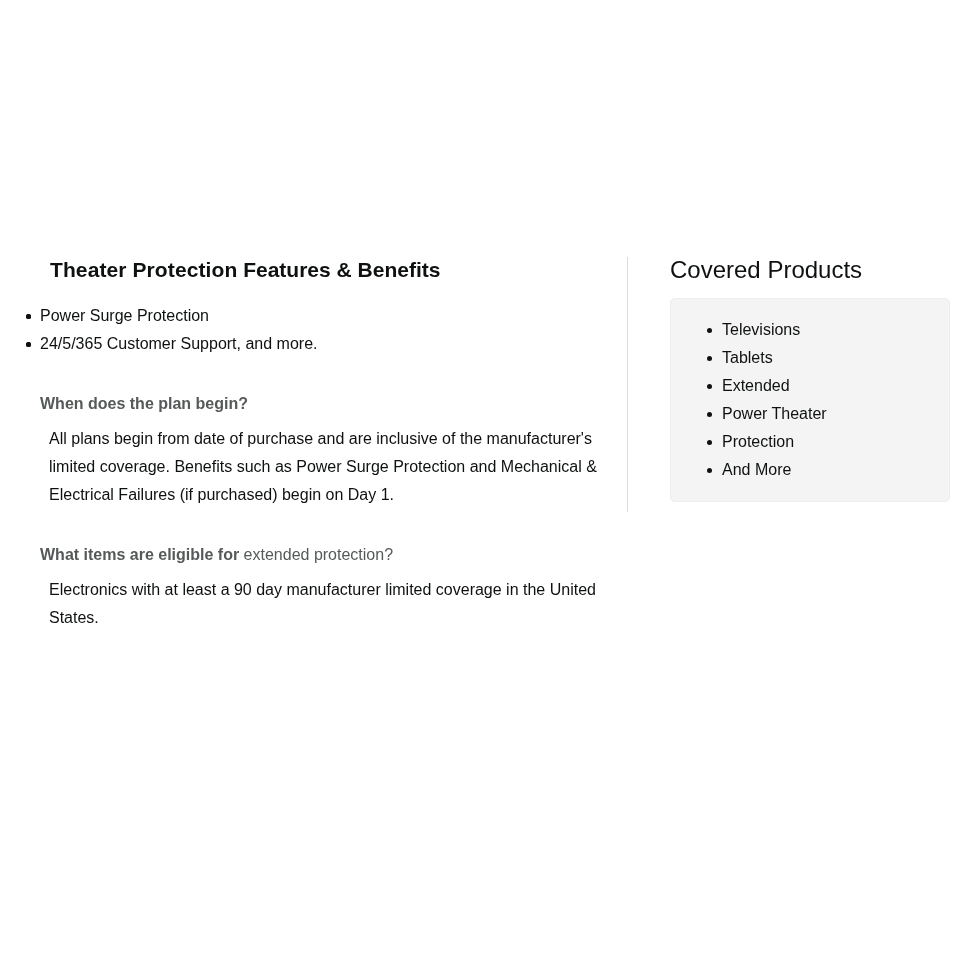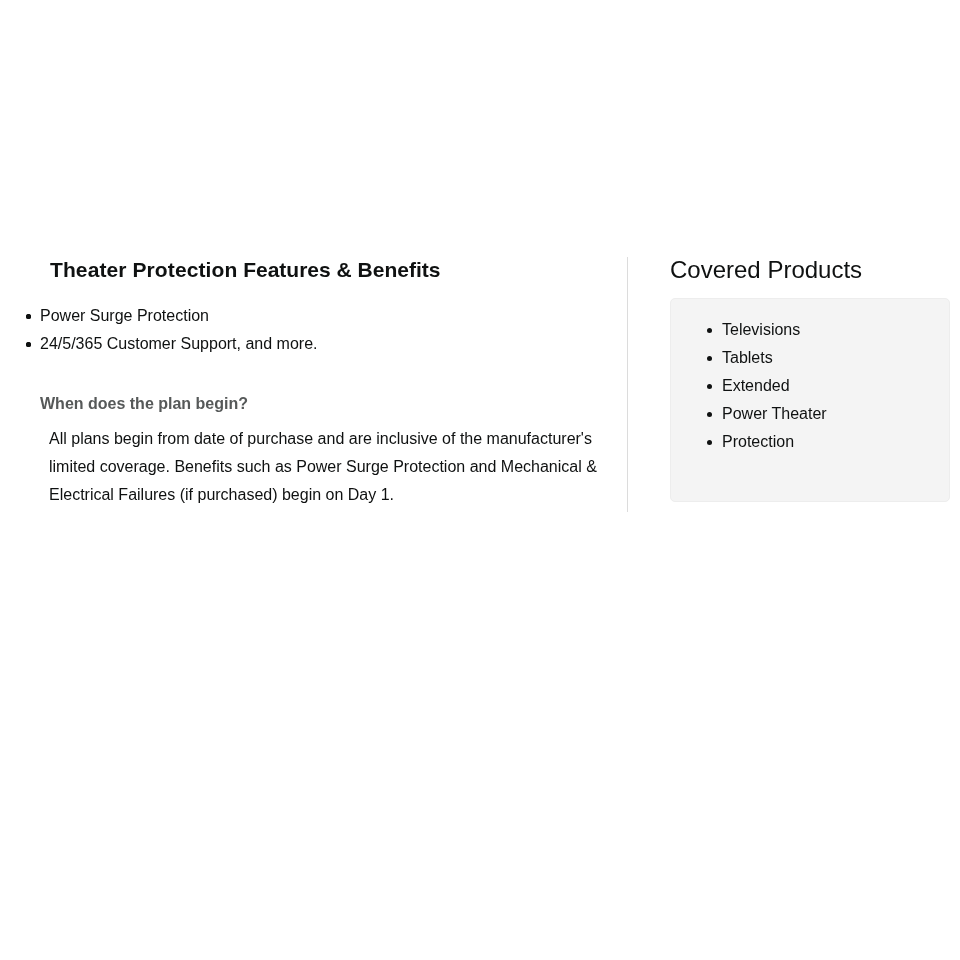--- a/index.html
+++ b/index.html
@@ -121,31 +121,36 @@
       <li><span class="dot"></span><span>Power Surge Protection</span></li>
       <li><span class="dot"></span></li>
       <li><span class="dot"></span><span>24/5/365 Customer Support, and more.</span></li>
     </ul>
 
     <div class="qa">
       <h3>When does the plan begin?</h3>
       <p>All plans begin from date of purchase and are inclusive of the manufacturer's limited coverage. Benefits such as Power Surge Protection and Mechanical &amp; Electrical Failures (if purchased) begin on Day 1.</p>
     </div>
 
+    <div class="qa">
+      <h3><span>What items are eligible for</span><span class="q-light"> extended protection?</span></h3>
+      <p>Electronics with at least a 90 day manufacturer limited coverage in the United States.</p>
+    </div>
   </div>
 
   <div class="v-divider"></div>
 
   <div class="right-col">
     <h2 class="cp-heading">Covered Products</h2>
 
     <div class="products-box">
       <ul class="dotted">
         <li><span class="dot"></span><span>Televisions</span></li>
         <li><span class="dot"></span><span>Tablets</span></li>
         <li><span class="dot"></span><span>Extended</span></li>
         <li><span class="dot"></span><span>Power Theater</span></li>
         <li><span class="dot"></span><span>Protection</span></li>
+        <li><span class="dot"></span><span>And More</span></li>
       </ul>
     </div>
   </div>
 
 </div>
 
 </body></html>

